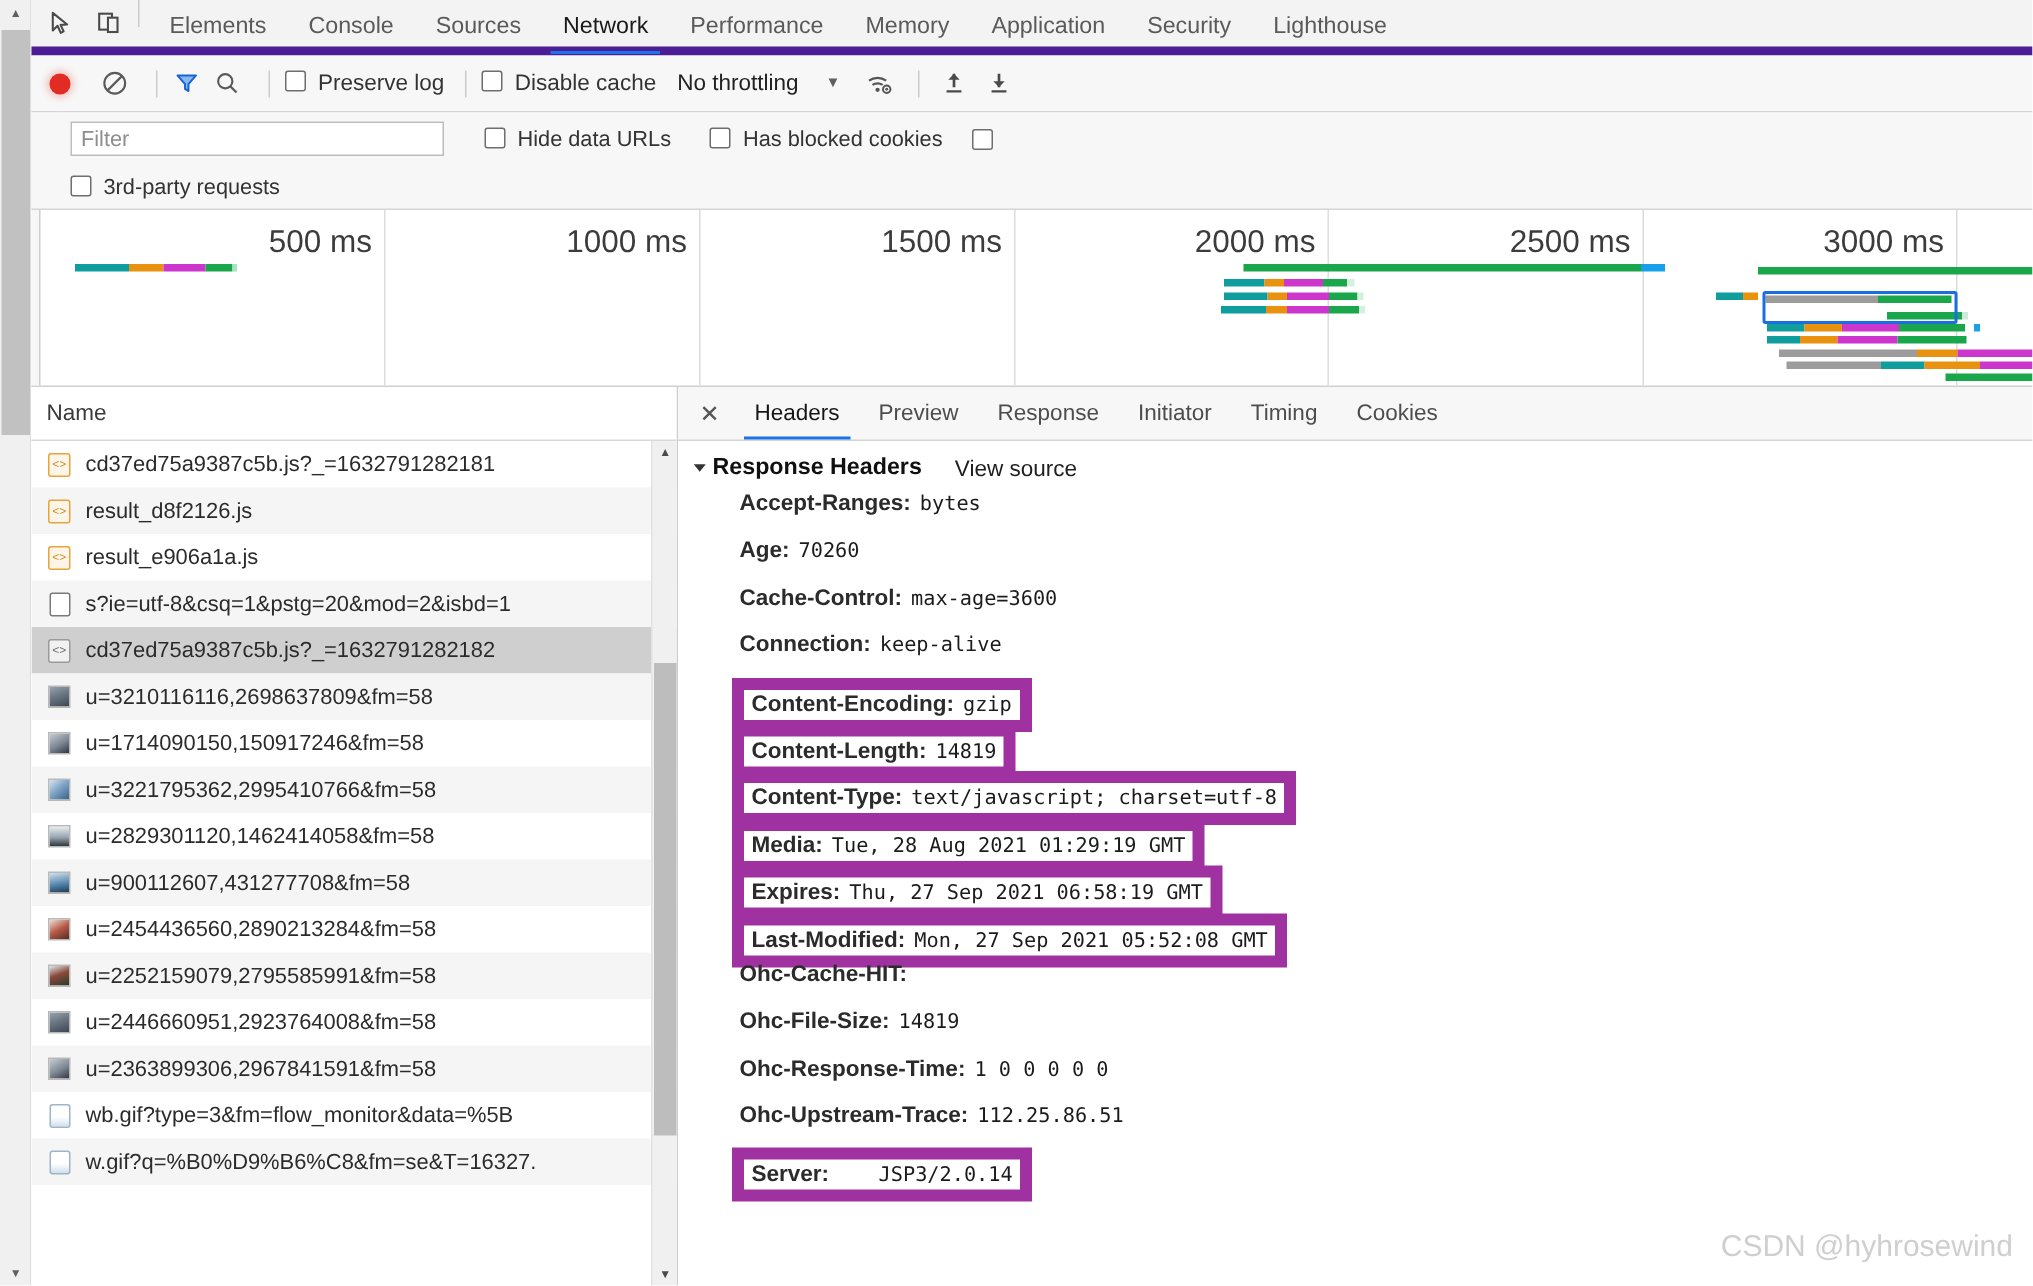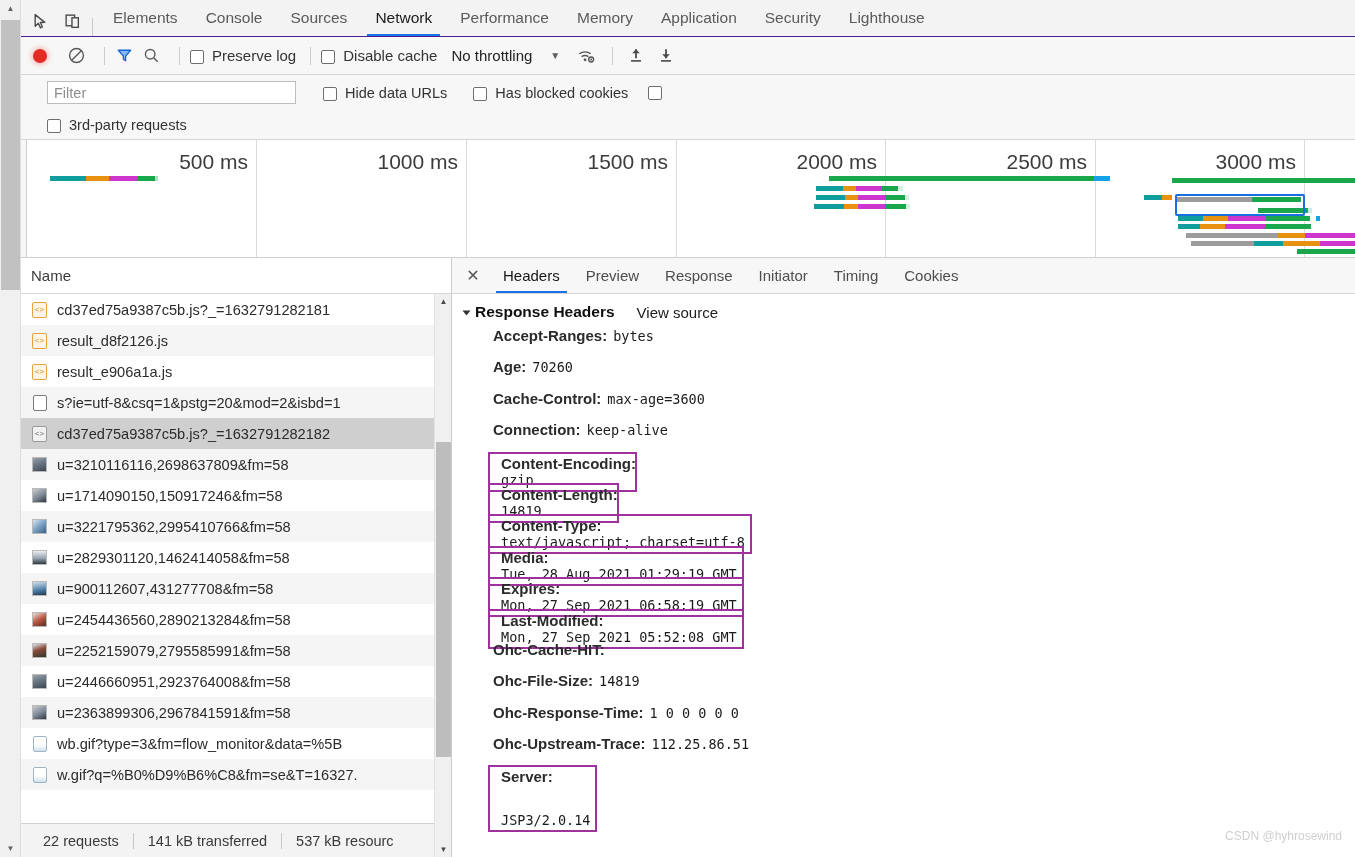--- a/index.html
+++ b/index.html
@@ -41,23 +41,23 @@
   .devtools {
     position: absolute; left: 21px; top: 0;
     width: 1334px; height: 857px;
     background: #ffffff;
     display: flex; flex-direction: column;
   }
 
   
   .tabstrip {
     height: 37px; min-height: 37px;
-    display: flex; align-items: flex-end;
+    display: flex; align-items: flex-start;
     background: #f3f3f3;
-    border-bottom: 1px solid #4c1d95;
+    border-bottom: 6px solid #4c1d95;
     padding-left: 3px;
   }
   .tb-icon-btn {
     width: 32px; height: 30px;
     display: flex; align-items: center; justify-content: center;
     cursor: pointer;
   }
   .tb-sep {
     width: 1px; height: 18px; background: #cbcbcb; margin: 0 6px 0 4px;
   }
@@ -94,21 +94,21 @@
     width: 14px; height: 14px; border-radius: 50%;
     background: #e22b22;
     box-shadow: 0 0 5px 2px rgba(226,43,34,0.25);
     margin-right: 20px;
     cursor: pointer;
   }
   .clear-btn { margin-right: 8px; cursor: pointer; display:flex; align-items:center;}
   .vsep { width: 1px; height: 18px; background: #cccccc; margin: 0 10px; }
   .filter-ico, .search-ico { cursor: pointer; display:flex; align-items:center; margin-right:8px;}
   .cb-wrap {
-    display: flex; align-items: flex-end; cursor: pointer;
+    display: flex; align-items: flex-start; cursor: pointer;
     margin-right: 4px; white-space: nowrap;
   }
   .cb {
     width: 14px; height: 14px;
     border: 1.6px solid #6e6e6e; border-radius: 2px;
     background: #fff; margin-right: 8px; flex: none;
   }
   .throttle {
     margin-left: 10px; color: #222; white-space: nowrap; cursor: pointer;
   }
@@ -342,32 +342,31 @@
     display: flex; align-items: baseline;
     margin-left: 26px;
     height: 31.4px;
     font-size: 15px;
   }
   .hrow .hbox {
     display: inline-flex; align-items: baseline;
     padding: 1px 5px 2px 5px;
   }
   .hrow.hl .hbox {
-    border: 2px solid #0f766e;
-    flex-direction: column;
+    border: 8px solid #0f766e;
   }
   .hname { font-weight: bold; color: #2b2b2b; white-space: nowrap; text-align: center; }
   .hval {
     font-family: "DejaVu Sans Mono", monospace;
     font-size: 13.5px; color: #1b1b1b; margin-left: 6px; white-space: nowrap;
   }
 
   .watermark {
     position: absolute; right: 13px; bottom: 14px;
-    font-size: 12px; color: #cfcfcf;
+    font-size: 20px; color: #cfcfcf;
     pointer-events: none;
   }
 </style>
 </head>
 <body>
 
 <div id="app">
 
   <div class="page-scrollbar">
     <div class="arrow-up">▲</div>
@@ -650,27 +649,20 @@
                 <div class="ico-gif"></div>
               </div>
               <span>w.gif?q=%B0%D9%B6%C8&amp;fm=se&amp;T=16327.</span>
             </div>
           </div>
         <div class="req-scroll">
           <div class="arw up">▲</div>
           <div class="thumb"></div>
           <div class="arw dn">▼</div>
         </div>
-        <div class="status-bar">
-          <span>22 requests</span>
-          <span class="sb-sep"></span>
-          <span>141 kB transferred</span>
-          <span class="sb-sep"></span>
-          <span>537 kB resourc</span>
-        </div>
       </div>
 
       <div class="detail-panel">
         <div class="detail-tabs">
           <div class="close-x">✕</div>
           <div class="dtab active">Headers</div>
           <div class="dtab">Preview</div>
           <div class="dtab">Response</div>
           <div class="dtab">Initiator</div>
           <div class="dtab">Timing</div>
@@ -729,21 +721,21 @@
               </div>
               <div class="hrow hl">
                 <span class="hbox" style="border-color: rgb(160, 49, 160);">
                   <span class="hname">Media:</span>
                   <span class="hval">Tue, 28 Aug 2021 01:29:19 GMT</span>
                 </span>
               </div>
               <div class="hrow hl">
                 <span class="hbox" style="border-color: rgb(160, 49, 160);">
                   <span class="hname">Expires:</span>
-                  <span class="hval">Mon, 27 Sep 2021 06:58:19 GMT</span>
+                  <span class="hval">Thu, 27 Sep 2021 06:58:19 GMT</span>
                 </span>
               </div>
               <div class="hrow hl">
                 <span class="hbox" style="border-color: rgb(160, 49, 160);">
                   <span class="hname">Last-Modified:</span>
                   <span class="hval">Mon, 27 Sep 2021 05:52:08 GMT</span>
                 </span>
               </div>
               <div class="hrow">
                 <span class="hbox">

